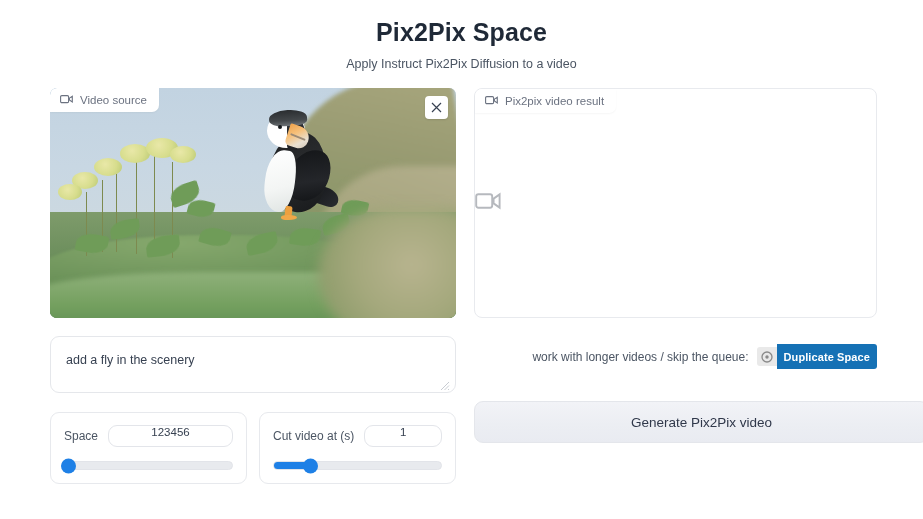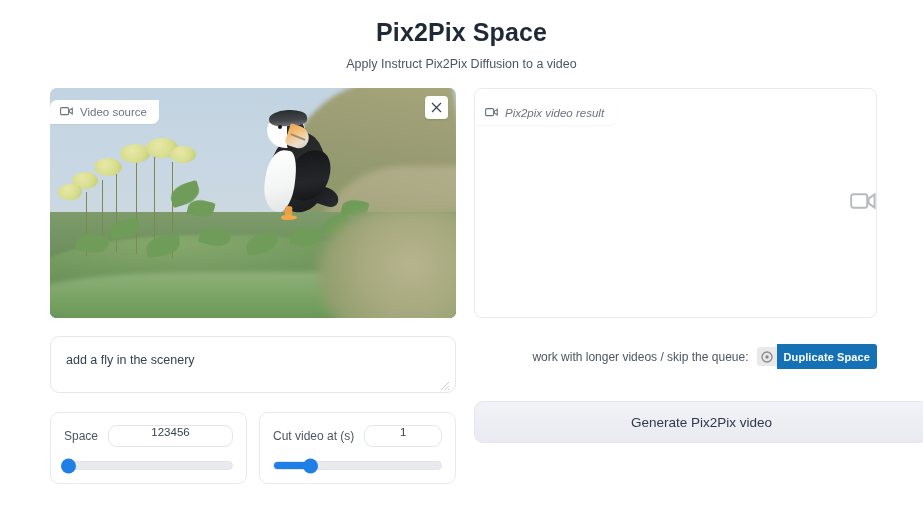--- a/index.html
+++ b/index.html
@@ -180,21 +180,21 @@
   .p-tail {
     position: absolute; left: 62px; top: 82px; width: 24px; height: 18px;
     background: linear-gradient(120deg, #17191c 0%, #2a2d31 100%);
     border-radius: 10% 60% 40% 10%;
     transform: rotate(18deg);
   }
 
   
   .panel-label {
     position: absolute;
-    left: 0; top: 12px;
+    left: 0; top: 0;
     display: flex;
     align-items: center;
     gap: 7px;
     background: #ffffff;
     border-bottom-right-radius: 7px;
     border-top-left-radius: 7px;
     padding: 6px 12px 6px 10px;
     font-size: 11.5px;
     color: #6b7280;
     z-index: 4;
@@ -309,23 +309,22 @@
   
   .result-box {
     position: relative;
     width: 403px;
     height: 230px;
     border: 1px solid #e8eaee;
     border-radius: 8px;
     background: #ffffff;
     display: flex;
     align-items: center;
-    justify-content: flex-end;
-    box-sizing: border-box;
-    font-style: italic;
+    justify-content: flex-start;
+    box-sizing: border-box;
   }
   .dup-row {
     margin-top: 26px;
     display: flex;
     align-items: center;
     justify-content: flex-end;
     gap: 0;
     font-size: 12px;
     color: #4b5563;
   }

